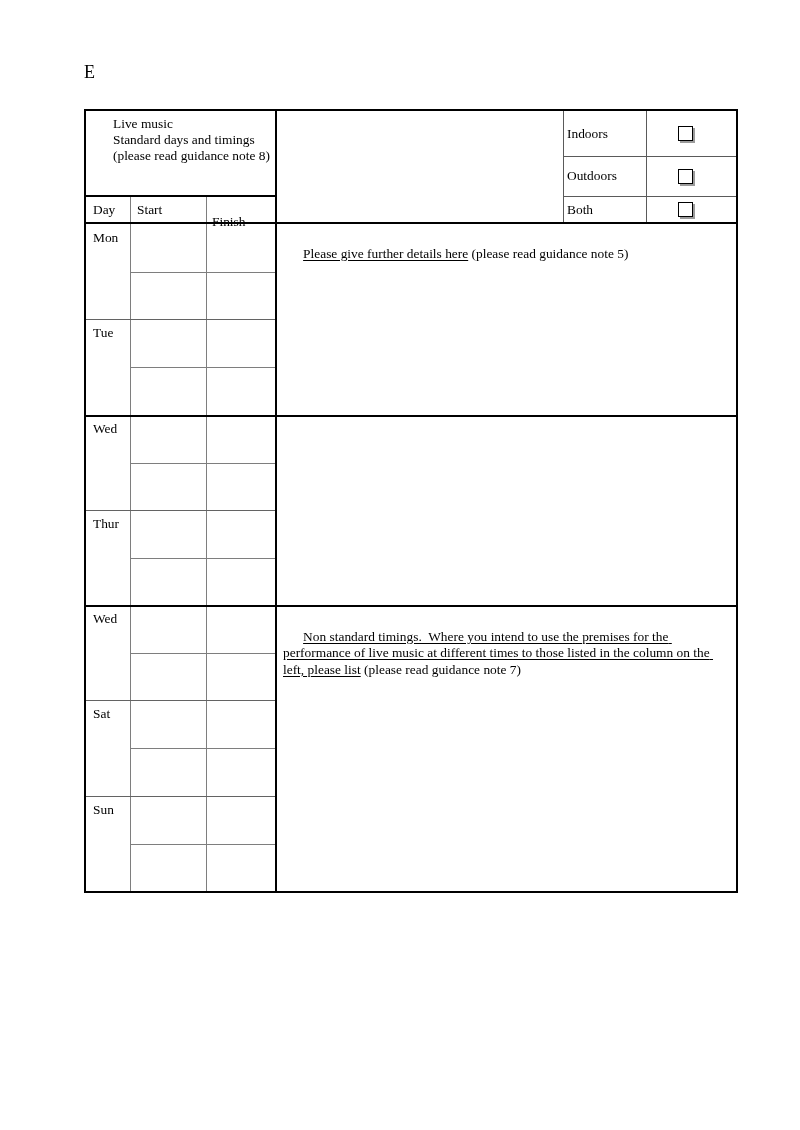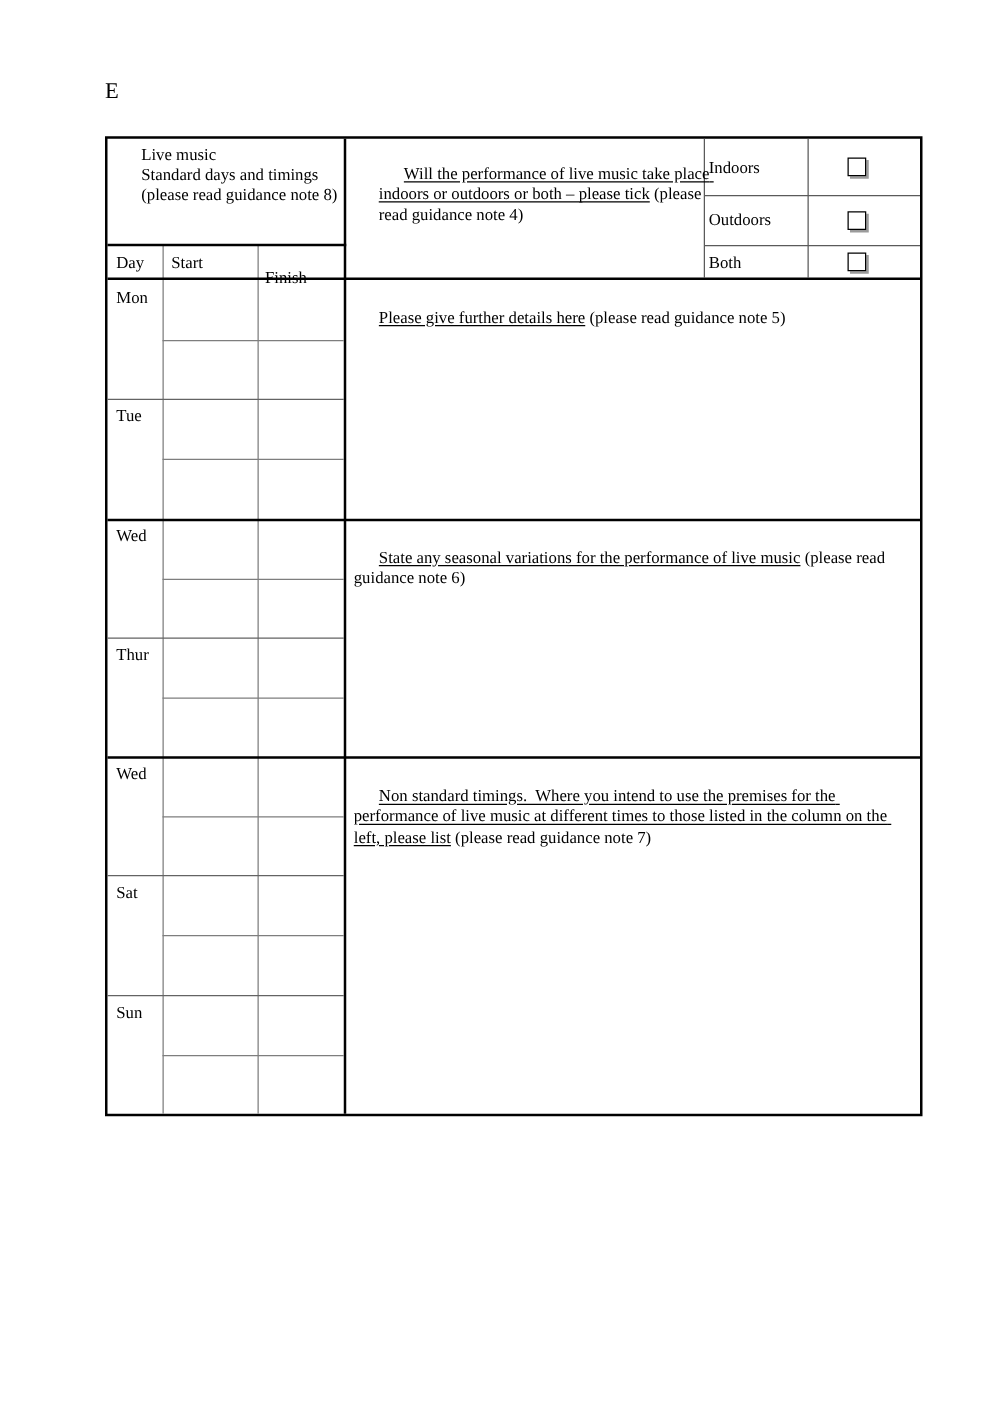--- a/index.html
+++ b/index.html
@@ -76,23 +76,20 @@
     <div class="ln" style="left:44px; top:542px; width:145px; height:1px;"></div>
     <div class="ln" style="left:44px; top:637px; width:145px; height:1px;"></div>
     <div class="ln" style="left:44px; top:733px; width:145px; height:1px;"></div>
 
     <div class="txt" style="left:7px; top:5px; width:178px;">
       <div>Live music</div>
       <div>Standard days and timings</div>
       <div>(please read guidance note 8)</div>
     </div>
 
-    <div class="txt pre" style="left:197px; top:4px; width:278px;">
-      <span class="u">Will the performance of live music take place indoors or outdoors or both – please tick</span><span> (please read guidance note 4)</span>
-    </div>
 
     <div class="optlabel" style="top:0;    height:45px;">
         <span>Indoors</span>
       </div>
     <div class="optlabel" style="top:46px; height:38px;">
         <span>Outdoors</span>
       </div>
     <div class="optlabel" style="top:86px; height:25px;">
         <span>Both</span>
       </div>
@@ -158,23 +155,20 @@
     <div class="tcell" style="left:45px;  top:686px; width:74px; height:46px;"></div>
     <div class="tcell" style="left:121px; top:686px; width:67px; height:46px;"></div>
     <div class="tcell" style="left:45px;  top:734px; width:74px; height:45px;"></div>
     <div class="tcell" style="left:121px; top:734px; width:67px; height:45px;"></div>
 
     <div class="sect pre" style="left:197px; top:118px; width:444px;">
       <span class="u">Please give further details here</span><span> (please read guidance note 5)</span>
     </div>
     <div class="fill" style="left:192px; top:140px; width:458px; height:163px;"></div>
 
-    <div class="sect pre" style="left:197px; top:310px; width:444px;">
-      <span class="u">State any seasonal variations for the performance of live music</span><span> (please read guidance note 6)</span>
-    </div>
     <div class="fill" style="left:192px; top:348px; width:458px; height:145px;"></div>
 
     <div class="sect pre" style="left:197px; top:501px; width:444px;">
       <span class="u">Non standard timings.  Where you intend to use the premises for the performance of live music at different times to those listed in the column on the left, please list</span><span> (please read guidance note 7)</span>
     </div>
     <div class="fill" style="left:192px; top:556px; width:458px; height:223px;"></div>
 
   </div>
 </div>
 

